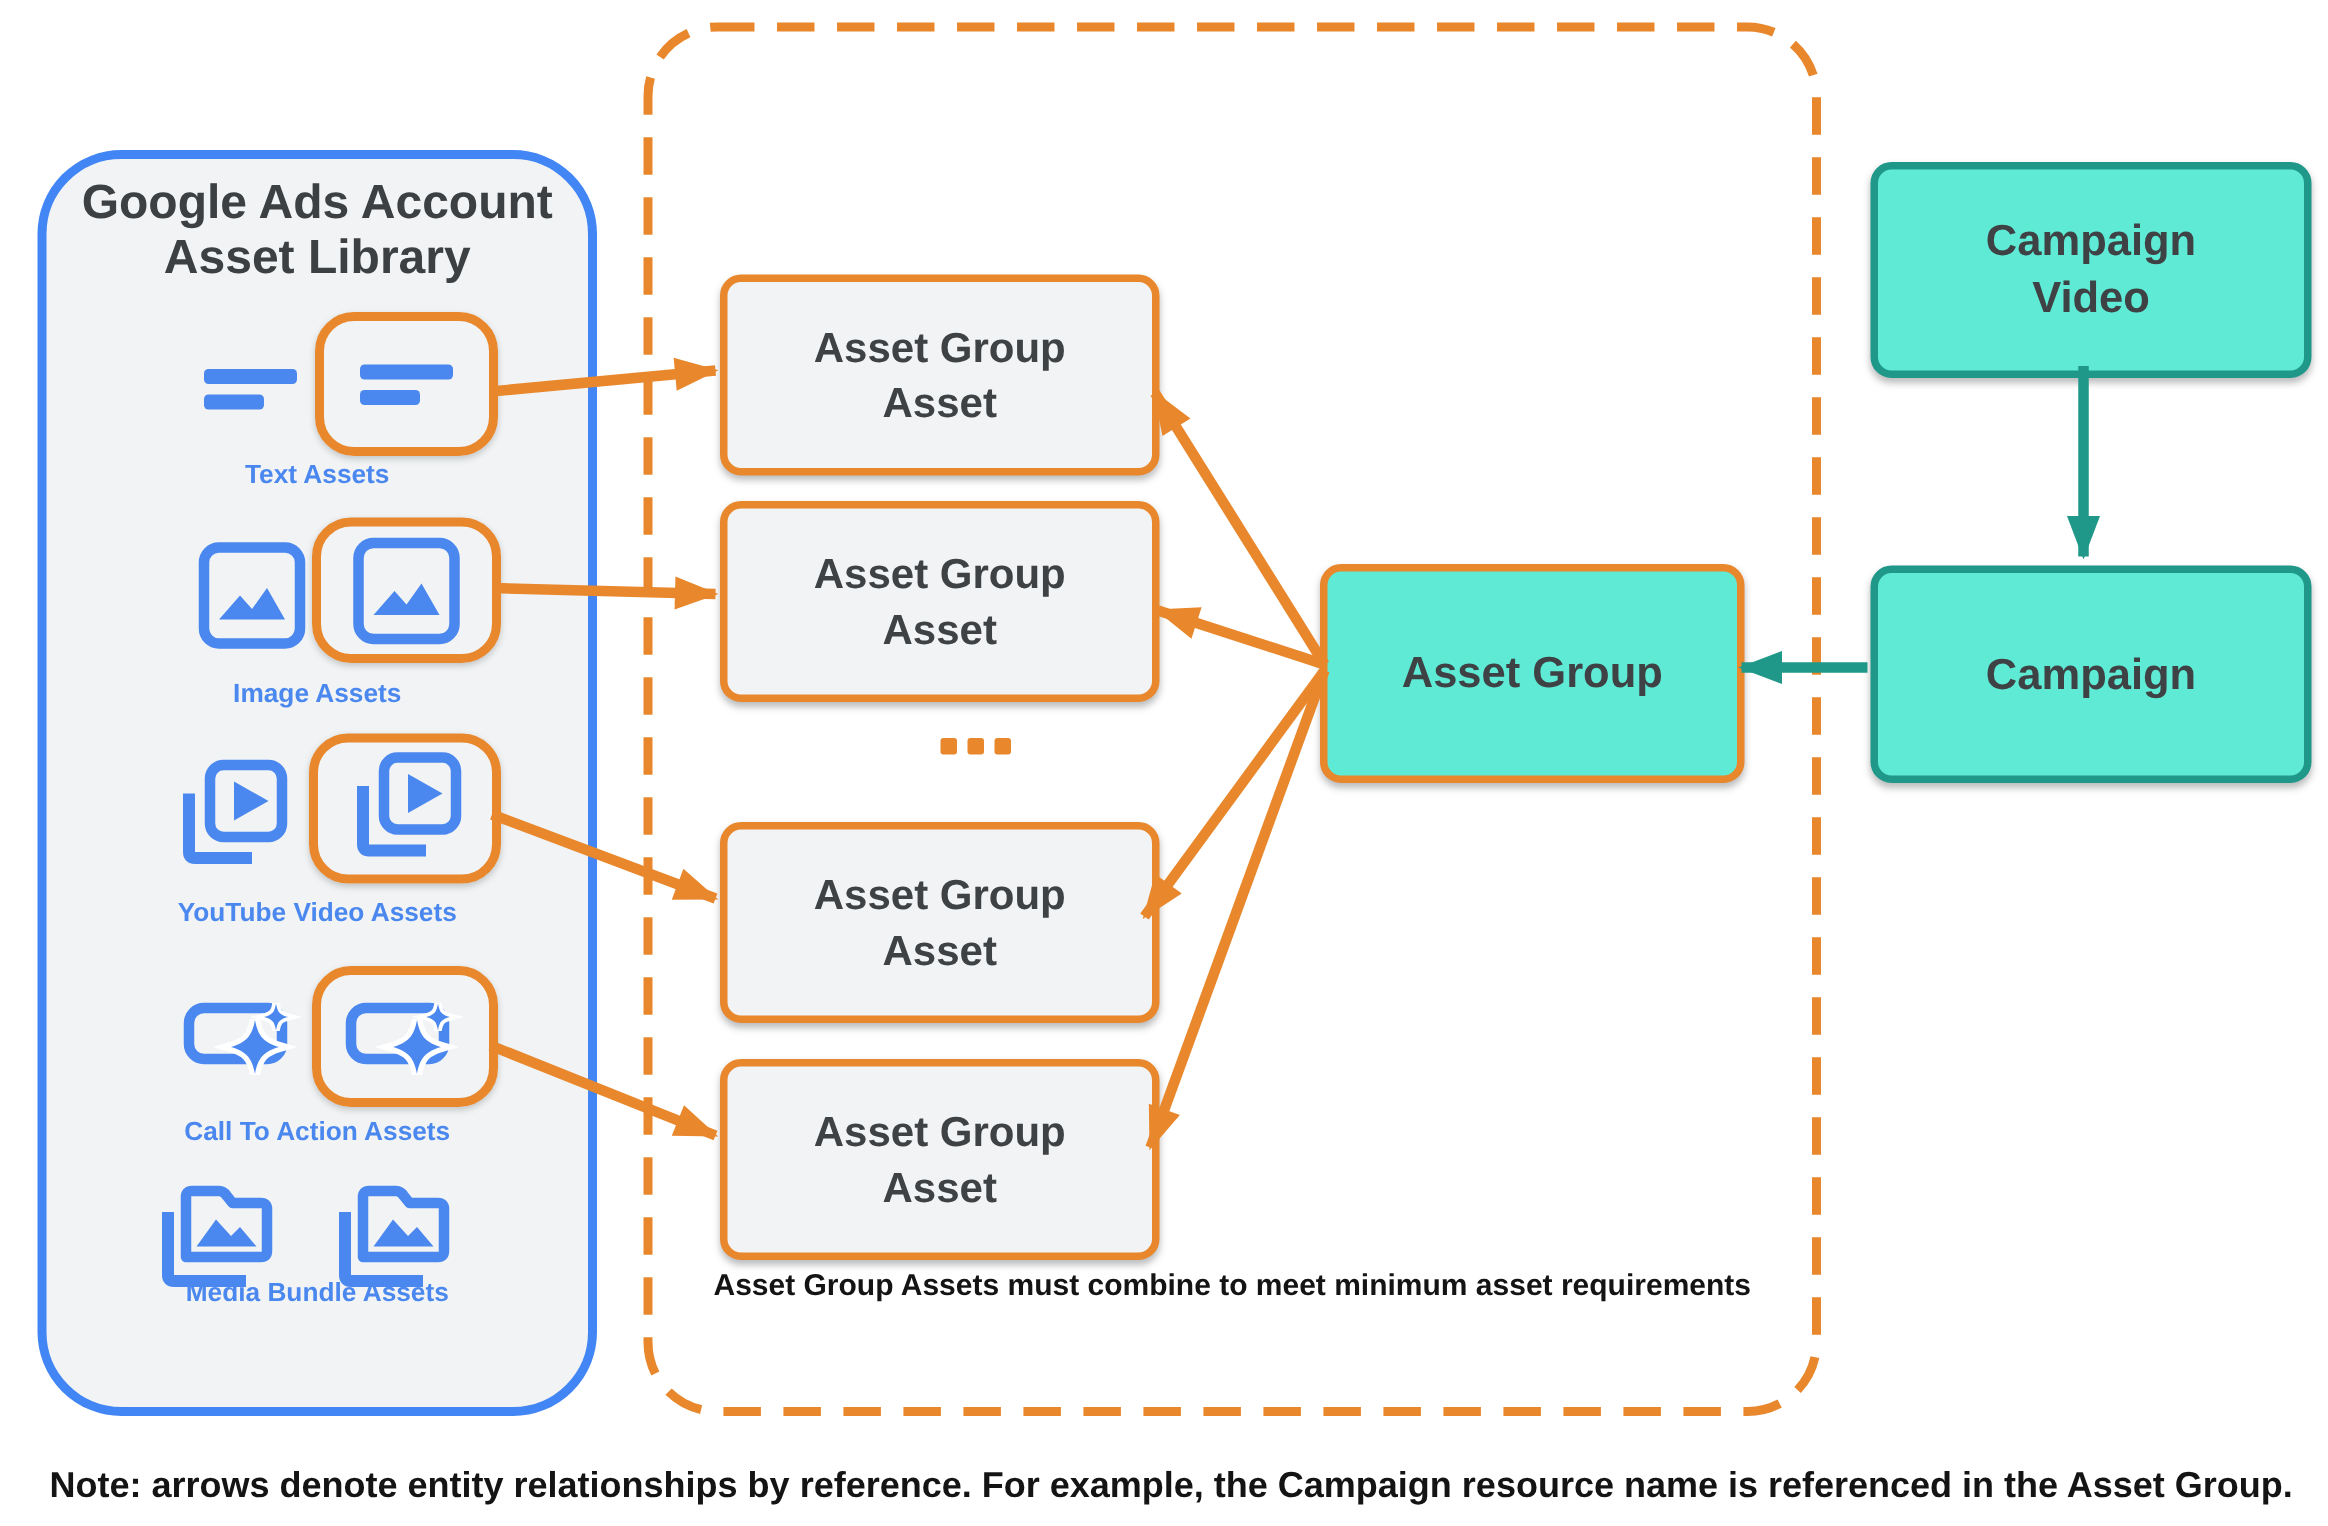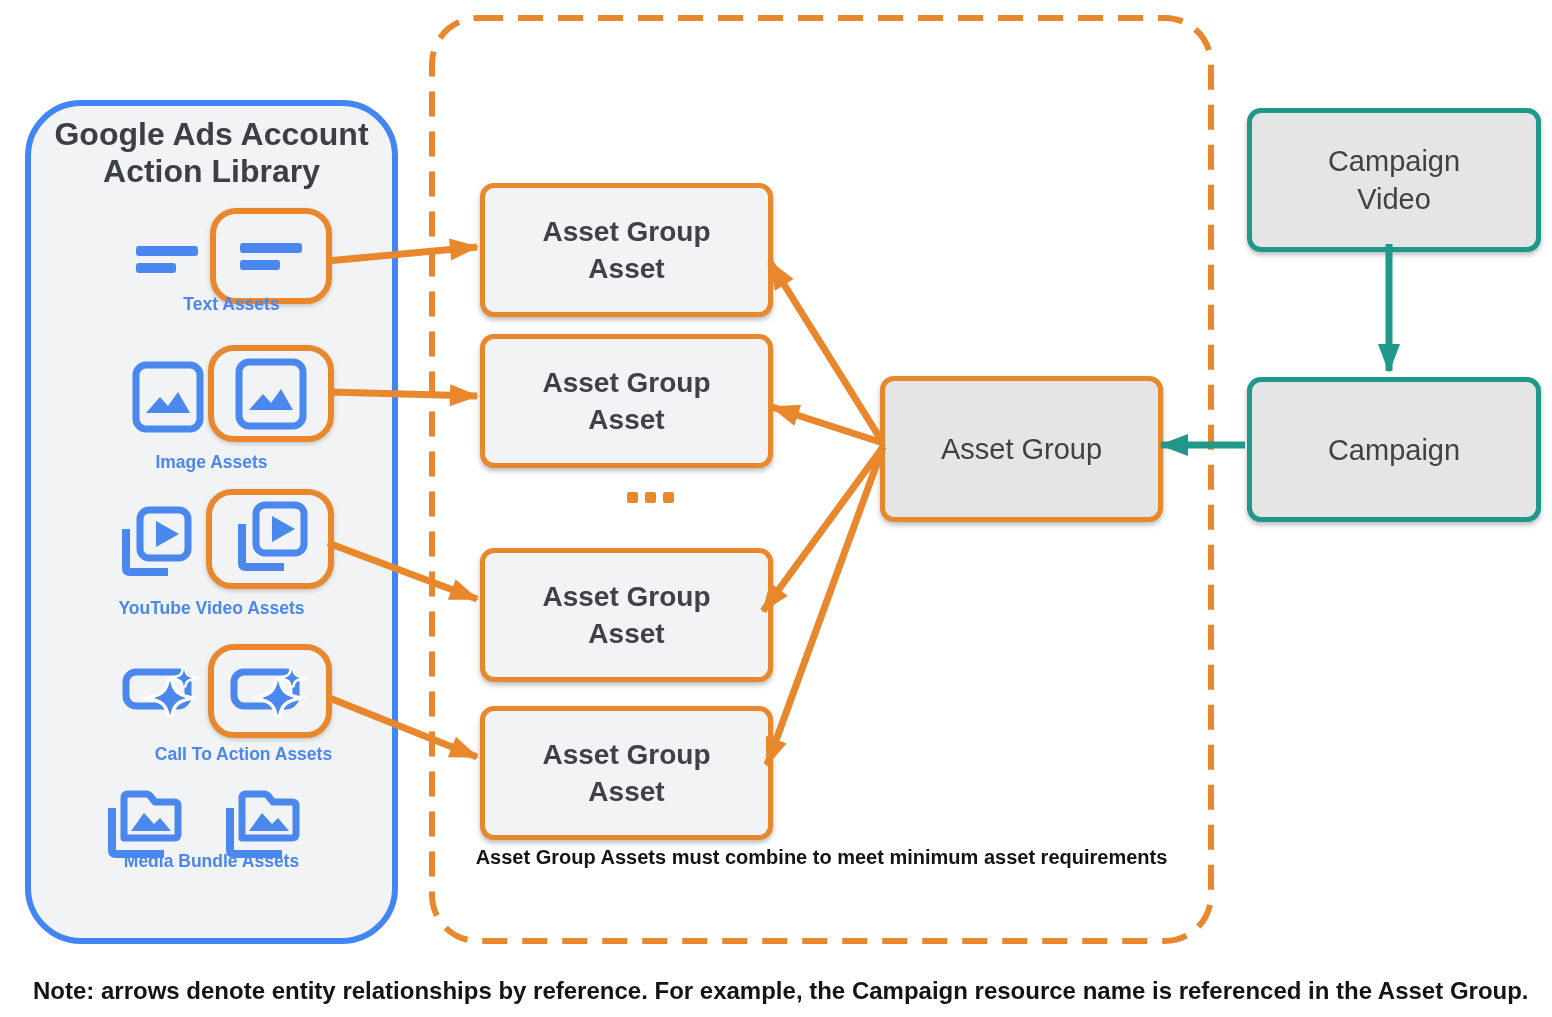--- a/index.html
+++ b/index.html
@@ -45,23 +45,23 @@
   }
   .dots{left:627px;top:492px;display:flex;gap:7px;}
   .dots span{width:11px;height:11px;border-radius:2px;background:#E8872C;display:block;}
   .panel-footnote{
     left:448px;top:846px;width:747px;text-align:center;
     font-size:20px;font-weight:700;color:#141414;
   }
 
   
   .entity{
-    background:#e5e5e5;border-radius:14px;
+    background:#5eead4;border-radius:14px;
     display:flex;flex-direction:column;align-items:center;justify-content:center;
-    font-size:29px;font-weight:400;color:#3F4245;line-height:38px;text-align:center;
+    font-size:29px;font-weight:700;color:#3F4245;line-height:38px;text-align:center;
     box-shadow:0 3px 5px rgba(60,64,67,.35);
   }
   .asset-group{left:880px;top:376px;width:273px;height:136px;border:5px solid #E8872C;}
   .campaign-budget{left:1247px;top:108px;width:284px;height:134px;border:5px solid #1F9889;}
   .campaign{left:1247px;top:377px;width:284px;height:135px;border:5px solid #1F9889;}
 
   
   .note{
     left:33px;top:977px;width:1500px;
     font-size:24px;font-weight:700;color:#141414;
@@ -73,38 +73,38 @@
 </style>
 </head>
 <body>
 
 <div id="stage">
 
   <div class="abs library"></div>
 
   <div class="abs lib-title">
     <span>Google Ads Account</span><br>
-    <span>Action Library</span>
+    <span>Asset Library</span>
   </div>
 
   <div class="abs plain icon" style="left:136px;top:242px;">
     <svg width="62" height="34" viewBox="0 0 62 34">
       <rect x="0" y="4" width="62" height="10" rx="3" fill="#4A87EE"></rect>
       <rect x="0" y="21" width="40" height="10" rx="3" fill="#4A87EE"></rect>
     </svg>
   </div>
   <div class="abs owrap" style="left:210px;top:208px;width:110px;height:84px;">
     <span class="icon">
       <svg width="62" height="34" viewBox="0 0 62 34">
         <rect x="0" y="4" width="62" height="10" rx="3" fill="#4A87EE"></rect>
         <rect x="0" y="21" width="40" height="10" rx="3" fill="#4A87EE"></rect>
       </svg>
     </span>
   </div>
-  <div class="abs asset-label" style="top:294px;margin-left:20px;">Text Assets</div>
+  <div class="abs asset-label" style="top:306px;">Text Assets</div>
 
   <div class="abs plain icon" style="left:132px;top:361px;">
     <svg width="72" height="72" viewBox="0 0 72 72">
       <rect x="4" y="4" width="64" height="64" rx="10" fill="none" stroke="#4A87EE" stroke-width="7"></rect>
       <path d="M14 52 L28 36 L36 45 L46 31 L58 52 Z" fill="#4A87EE"></path>
     </svg>
   </div>
   <div class="abs owrap" style="left:208px;top:345px;width:114px;height:85px;">
     <span class="icon">
       <svg width="72" height="72" viewBox="0 0 72 72">
@@ -146,21 +146,21 @@
     <span class="icon">
       <svg width="80" height="54" viewBox="0 0 80 54">
         <rect x="4" y="8" width="62" height="34" rx="10" fill="none" stroke="#4A87EE" stroke-width="7"></rect>
         <path d="M48 16 C50 27 54 31 64 34 C54 37 50 41 48 52 C46 41 42 37 32 34 C42 31 46 27 48 16 Z" fill="#fff" stroke="#fff" stroke-width="7"></path>
         <path d="M62 5 C63 11 64.5 12.5 70 14 C64.5 15.5 63 17 62 23 C61 17 59.5 15.5 54 14 C59.5 12.5 61 11 62 5 Z" fill="#fff" stroke="#fff" stroke-width="5"></path>
         <path d="M48 16 C50 27 54 31 64 34 C54 37 50 41 48 52 C46 41 42 37 32 34 C42 31 46 27 48 16 Z" fill="#4A87EE"></path>
         <path d="M62 5 C63 11 64.5 12.5 70 14 C64.5 15.5 63 17 62 23 C61 17 59.5 15.5 54 14 C59.5 12.5 61 11 62 5 Z" fill="#4A87EE"></path>
       </svg>
     </span>
   </div>
-  <div class="abs asset-label" style="top:744px;padding-left:32px;">Call To Action Assets</div>
+  <div class="abs asset-label" style="top:744px;">Call To Action Assets</div>
 
   <div class="abs plain icon" style="left:102px;top:782px;">
     <svg width="84" height="82" viewBox="0 0 84 82">
       <path d="M10 26 L10 68 Q10 72 14 72 L62 72" fill="none" stroke="#4A87EE" stroke-width="8"></path>
       <path d="M22 56 L22 16 Q22 12 26 12 L44 12 Q47 12 49 15 L53 20 L72 20 Q76 20 76 24 L76 52 Q76 56 72 56 Z" fill="none" stroke="#4A87EE" stroke-width="7" stroke-linejoin="round"></path>
       <path d="M29 49 L42 31 L52 42 L58 36 L69 49 Z" fill="#4A87EE"></path>
     </svg>
   </div>
   <div class="abs plain icon" style="left:220px;top:782px;">
     <svg width="84" height="82" viewBox="0 0 84 82">

